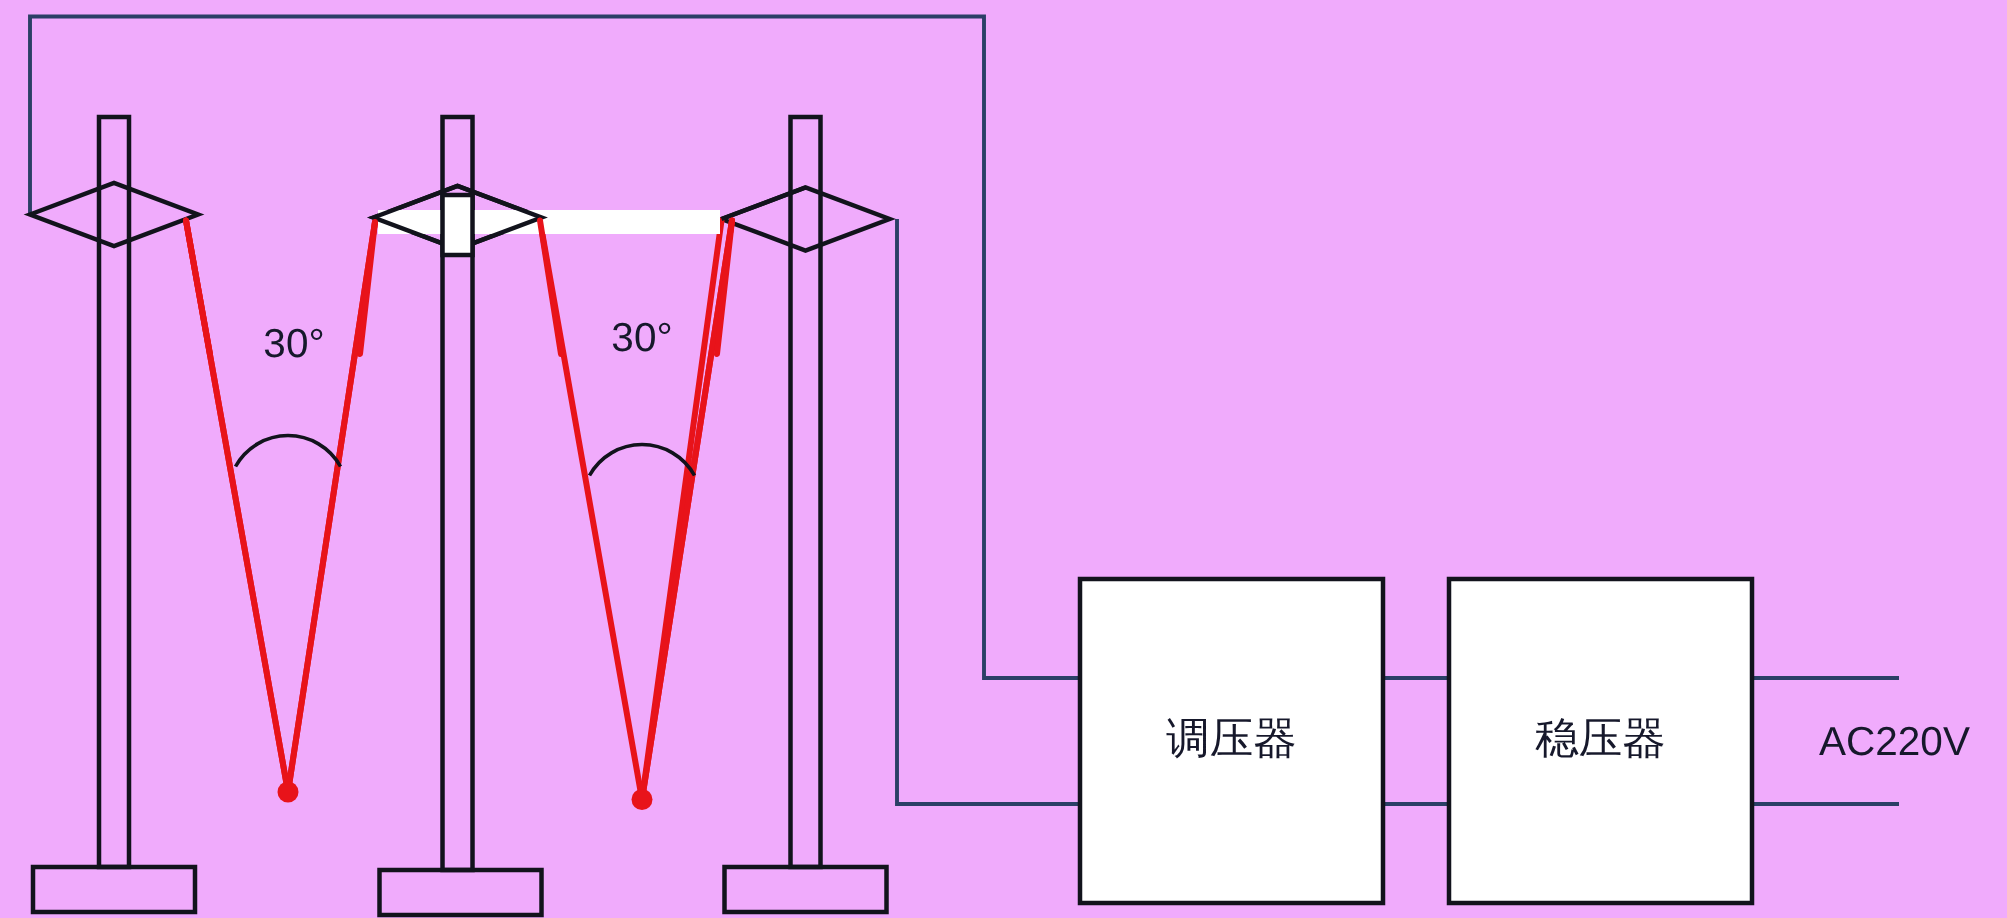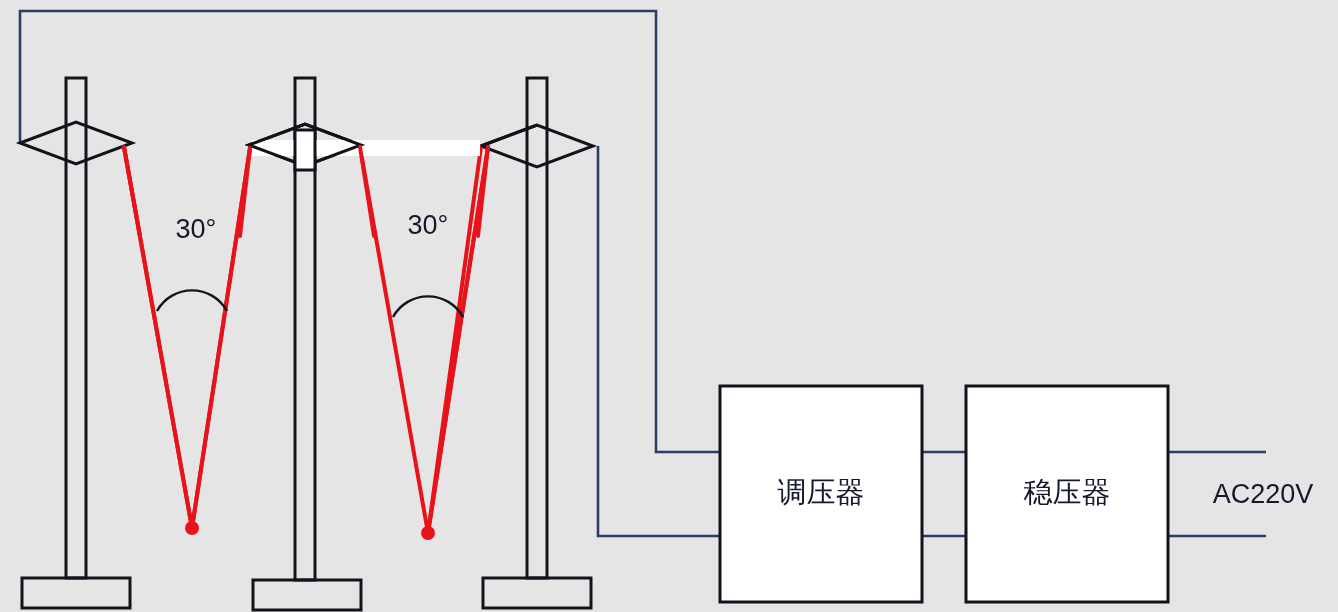--- a/index.html
+++ b/index.html
@@ -8,21 +8,21 @@
     padding: 0;
     background: #ffffff;
   }
   body {
     font-family: "Liberation Sans", "DejaVu Sans", sans-serif;
   }
   #diagram-root {
     position: relative;
     width: 1338px;
     height: 612px;
-    background: #e5e5e5;
+    background: #f0abfc;
     overflow: hidden;
   }
   #diagram-svg {
     position: absolute;
     left: 0;
     top: 0;
     width: 1338px;
     height: 612px;
     display: block;
   }

